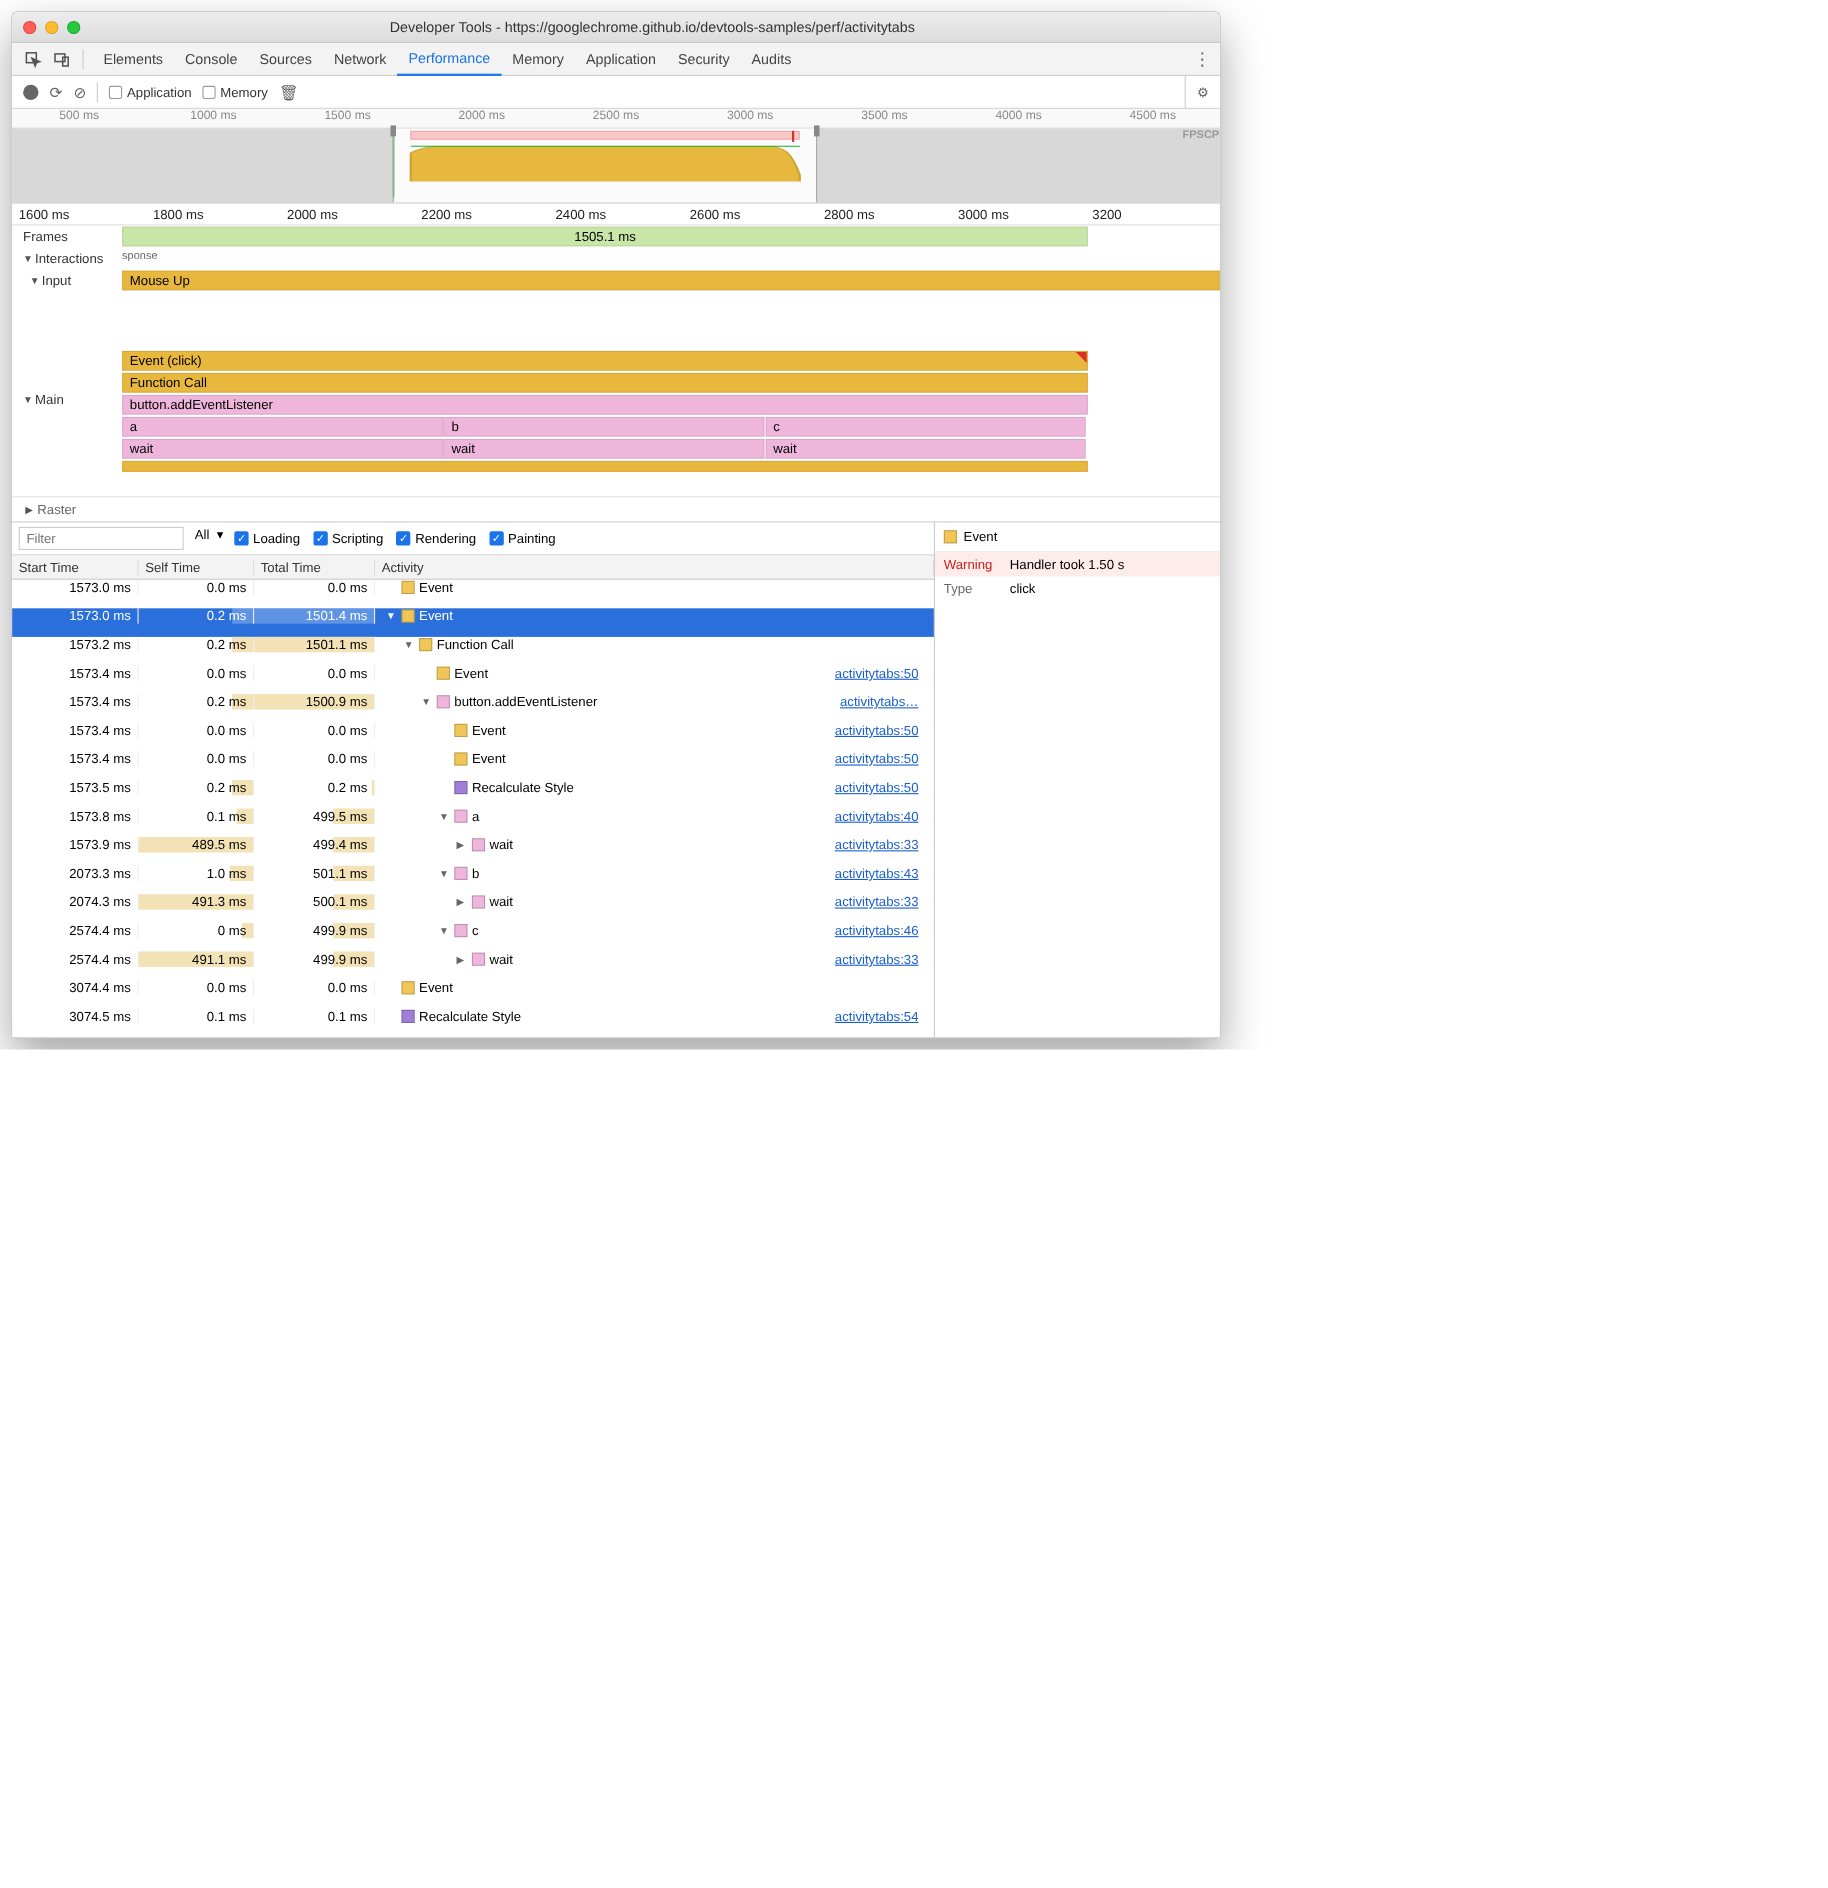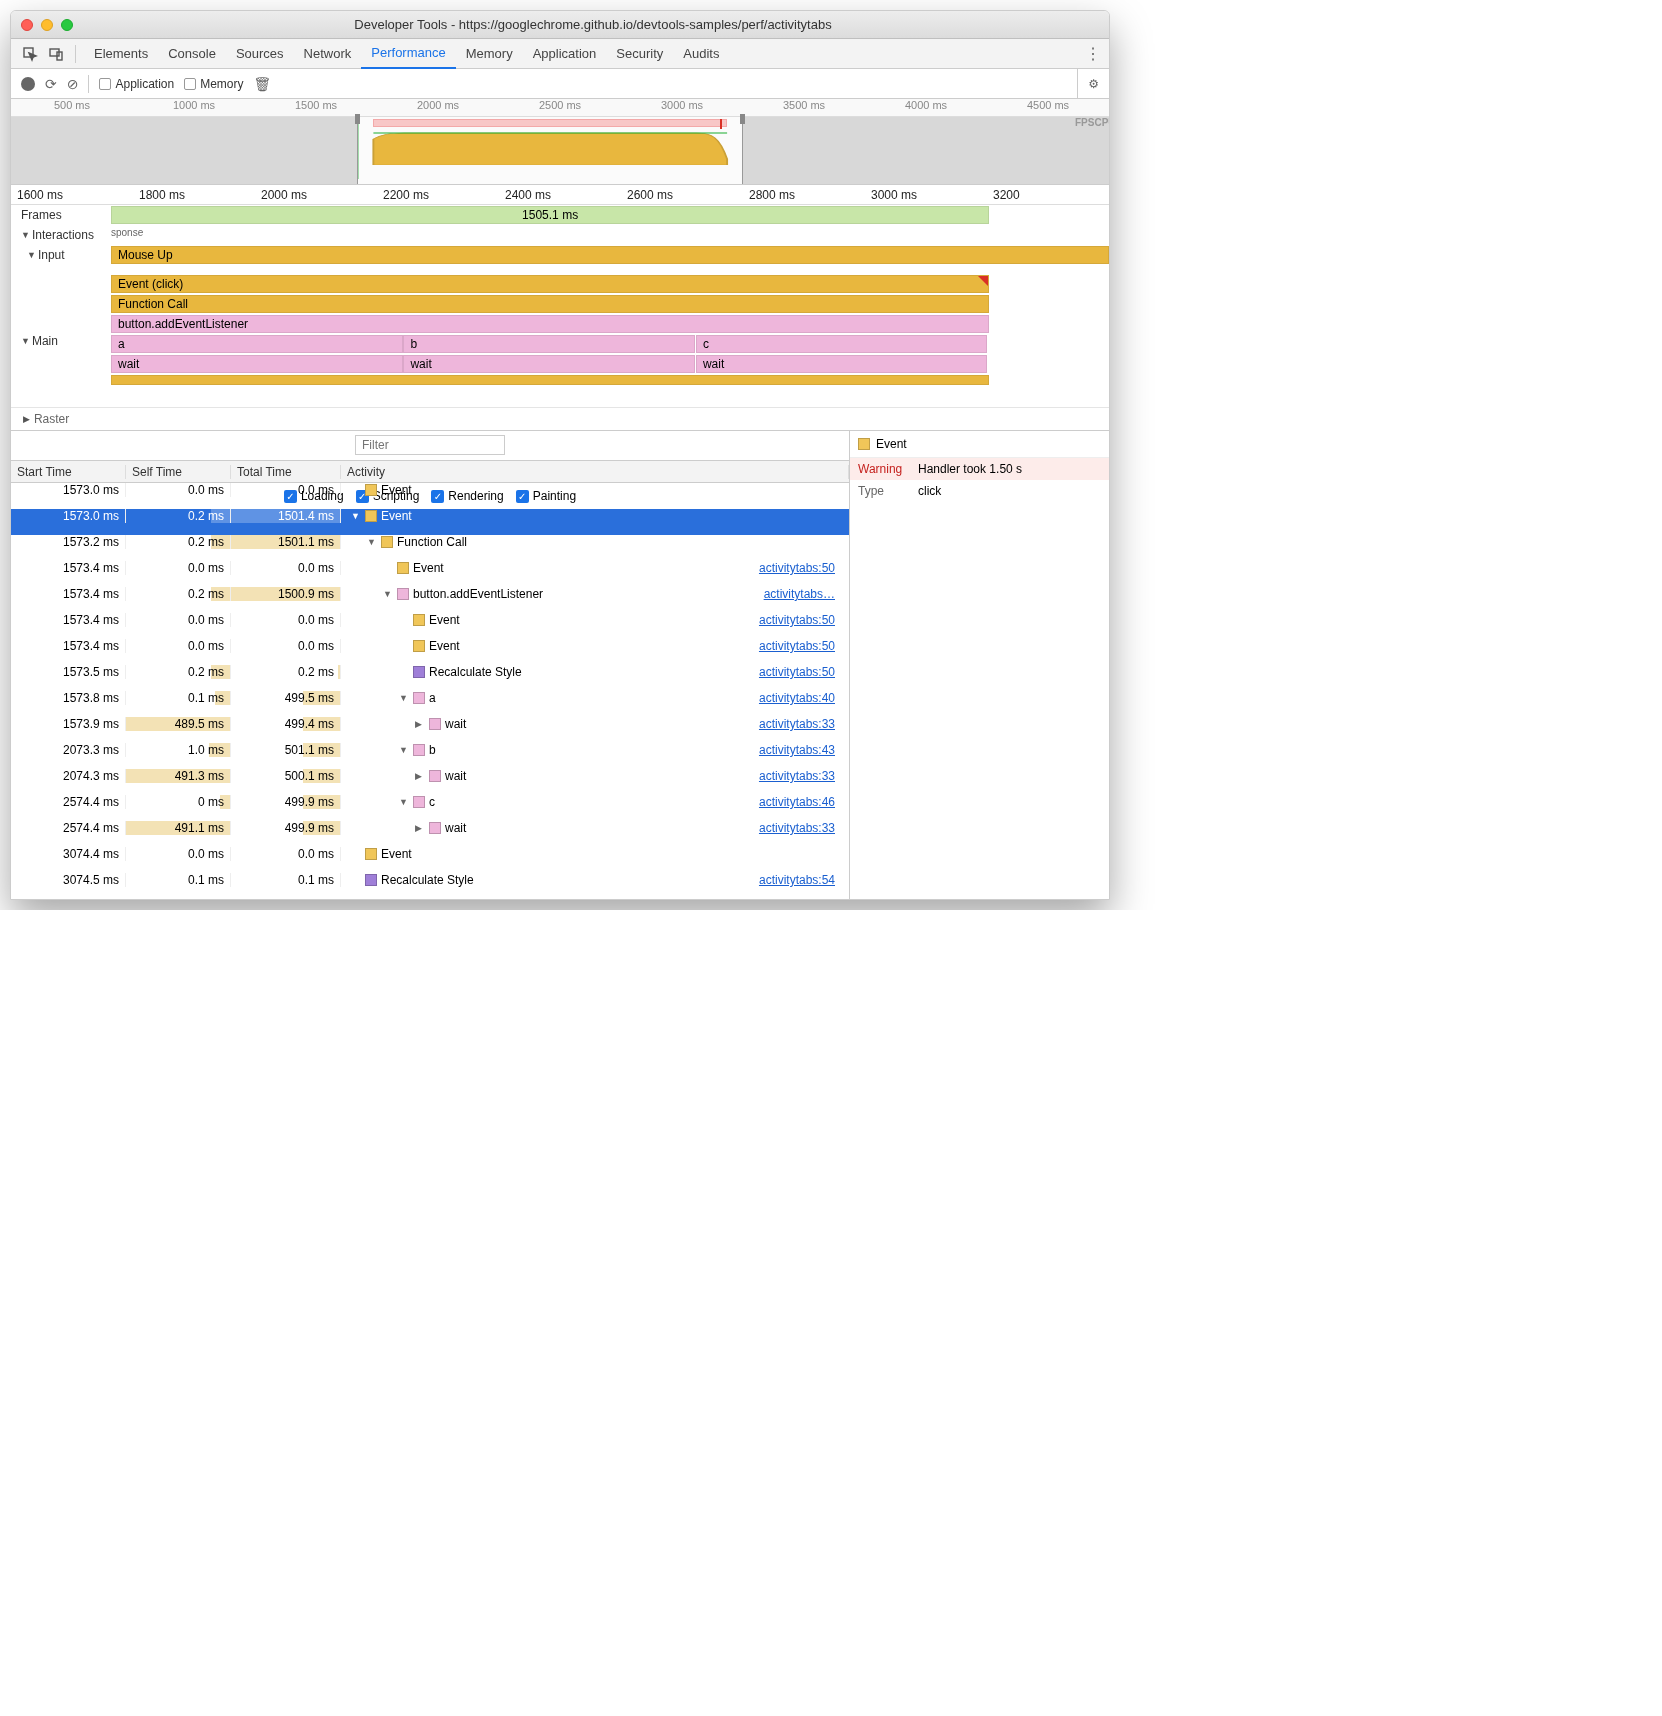--- a/index.html
+++ b/index.html
@@ -45,27 +45,27 @@
   .track-label { width:100px; padding:2px 4px 2px 10px; font-size:12px; color:#333; display:flex; align-items:center; gap:2px; }
   .track-label.sub { padding-left:16px; }
   .disclose { font-size:9px; color:#555; }
   .track-body { flex:1; position:relative; min-height:20px; }
   .bar { position:absolute; height:18px; top:1px; font-size:12px; padding:1px 6px; overflow:hidden; white-space:nowrap; border:1px solid rgba(0,0,0,0.08); }
   .bar.green { background:#c8e6a8; }
   .bar.yellow { background:#e8b73e; }
   .bar.pink { background:#eeb6db; }
   .bar.thin { background:#e8b73e; height:8px; }
   .bar .redcorner { position:absolute; top:0; right:0; width:0; height:0; border-top:10px solid #d93025; border-left:10px solid transparent; }
-  .main-body { position:relative; }
+  .main-body { position:relative;margin-top:44px; }
   .main-body .bar { position:absolute; }
   .raster-row { border-top:1px solid #e5e5e5; padding:4px 4px 0 12px; color:#666; font-size:12px; display:flex; align-items:center; gap:4px; }
   .detail-tabs { display:flex; border-bottom:1px solid #ccc; background:#f3f3f3; height:28px; align-items:center; }
   .dtab { padding:0 10px; height:28px; display:flex; align-items:center; color:#555; cursor:pointer; }
   .dtab.active { background:#fff; border:1px solid #ccc; border-bottom:1px solid #fff; border-top:none; margin-bottom:-1px; }
-  .filterbar { display:flex; align-items:center; gap:10px; padding:4px 6px; border-bottom:1px solid #ccc; height:30px;flex-direction:column; }
+  .filterbar { display:flex; gap:10px; padding:4px 6px; border-bottom:1px solid #ccc; height:30px; }
   .filterbar input { width:150px; padding:2px 6px; border:1px solid #ccc; font-size:12px; }
   .fchk { display:flex; align-items:center; gap:4px; }
   .fchk .box { width:13px; height:13px; border-radius:2px; background:#1a73e8; display:flex; align-items:center; justify-content:center; color:#fff; font-size:10px; }
   .bottom { display:flex; }
   .left-pane { flex:1; display:flex; flex-direction:column; }
   .right-pane { width:260px; border-left:1px solid #ccc; }
   .right-pane .hdr { padding:6px 8px; border-bottom:1px solid #eee; display:flex; align-items:center; gap:6px; }
   .sw { width:12px; height:12px; border:1px solid rgba(0,0,0,0.2); display:inline-block; }
   .sw.yellow { background:#f0c659; }
   .sw.pink { background:#eeb6db; }

